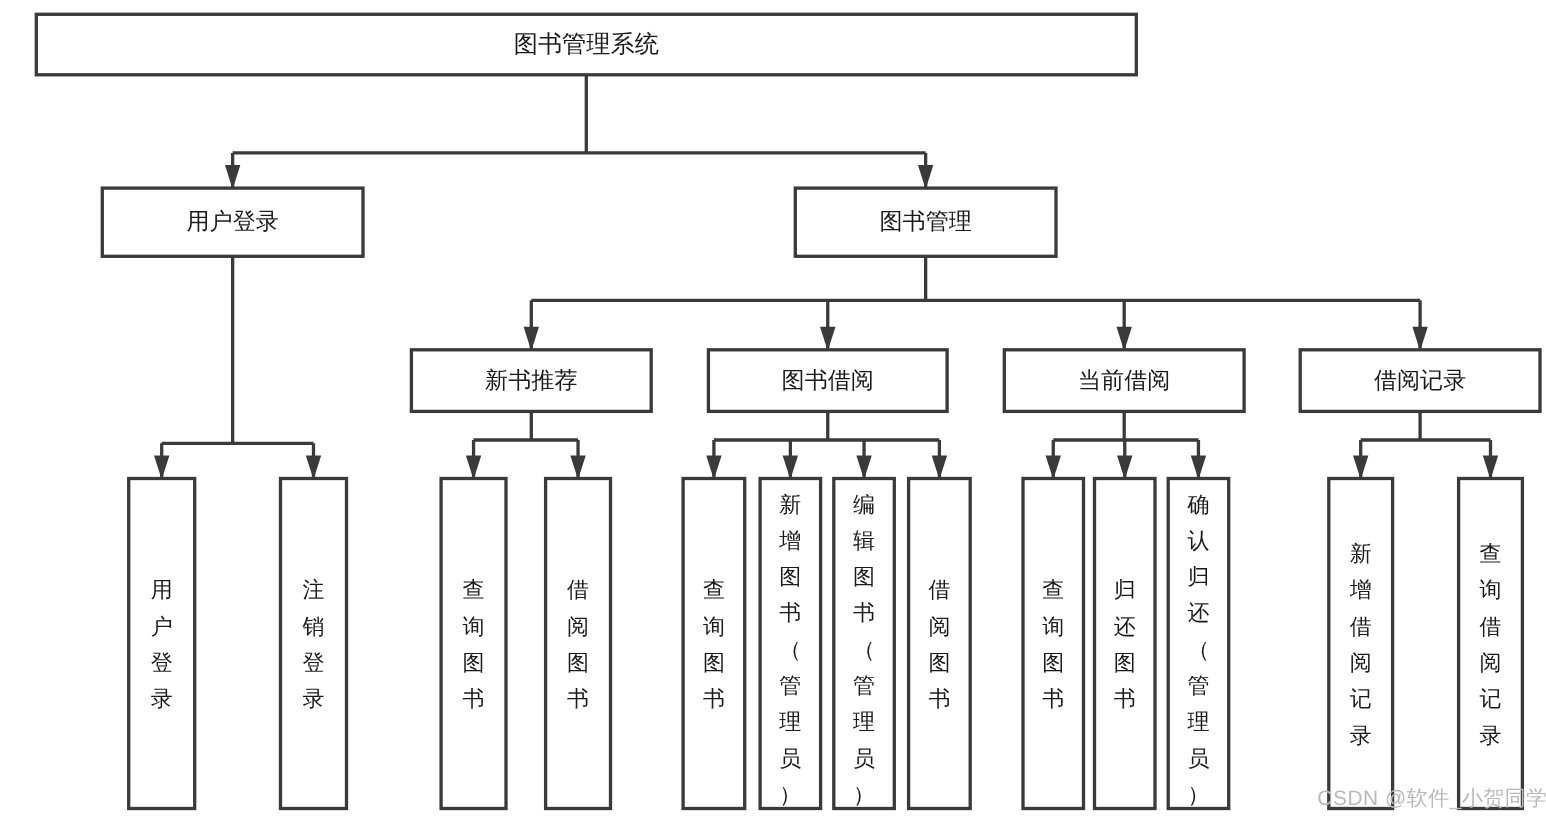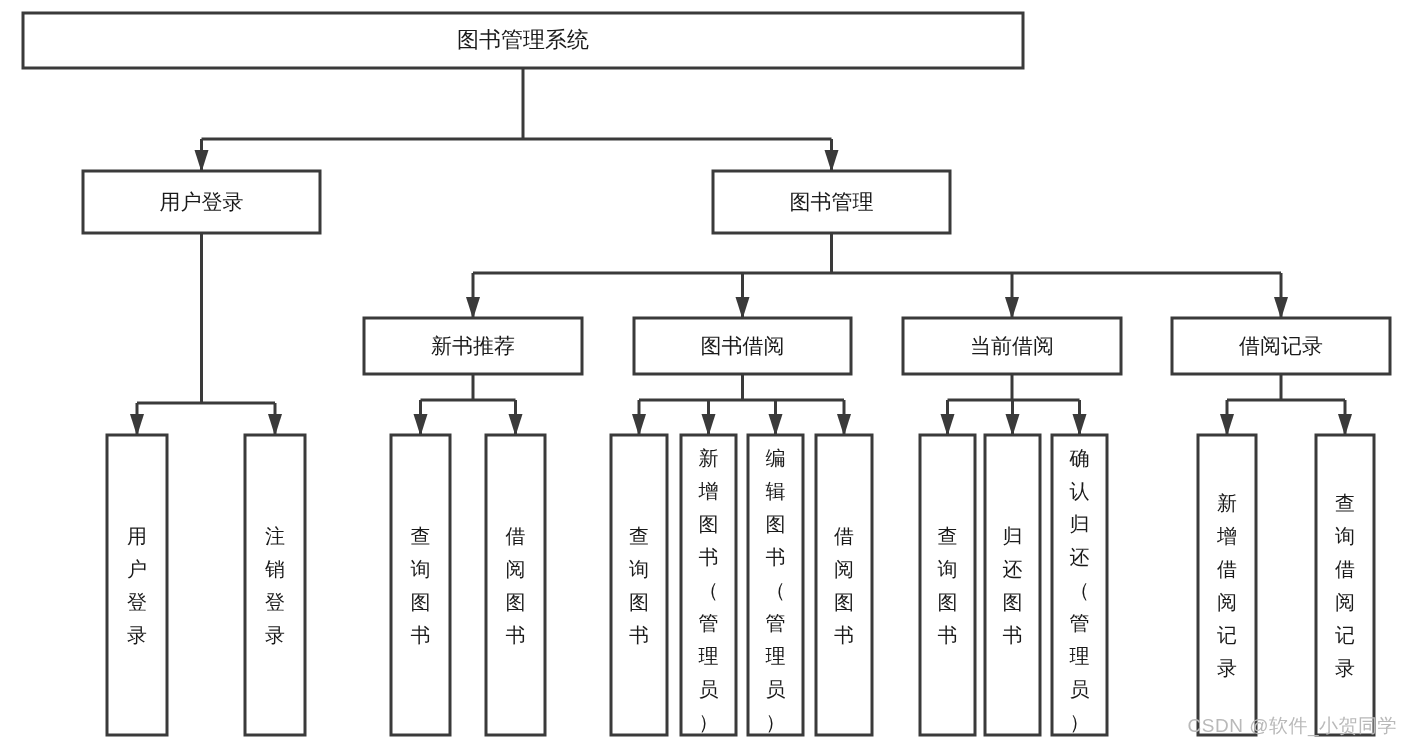--- a/index.html
+++ b/index.html
@@ -10,21 +10,21 @@
   }
   body {
     width: 1405px;
     height: 747px;
     position: relative;
     overflow: hidden;
     font-family: "Liberation Sans", "DejaVu Sans", sans-serif;
   }
   #diagram-root {
     position: absolute;
-    left: 2px;
+    left: 12px;
     top: 0;
     width: 1121px;
     height: 747px;
   }
   svg.diagram {
     display: block;
     width: 1405px;
     height: 747px;
     background: #ffffff;
   }

